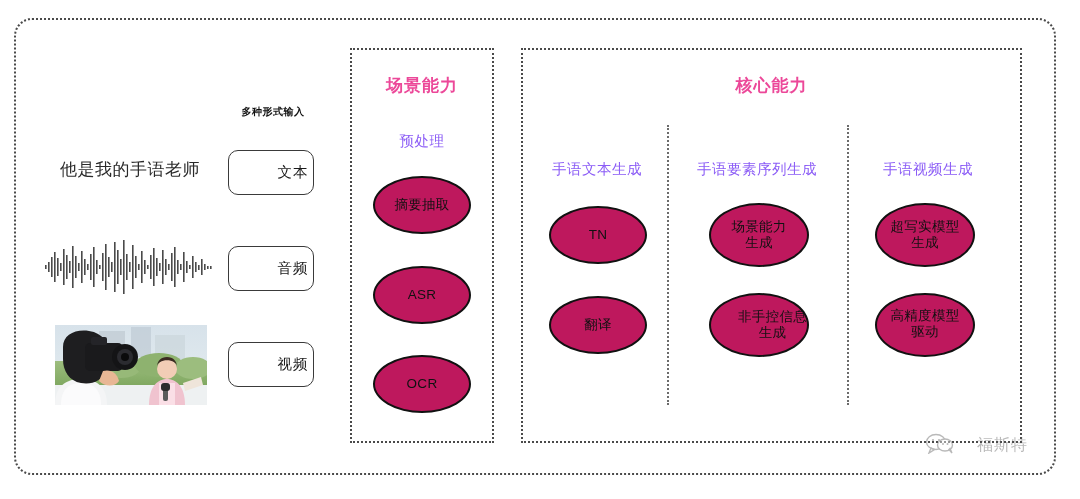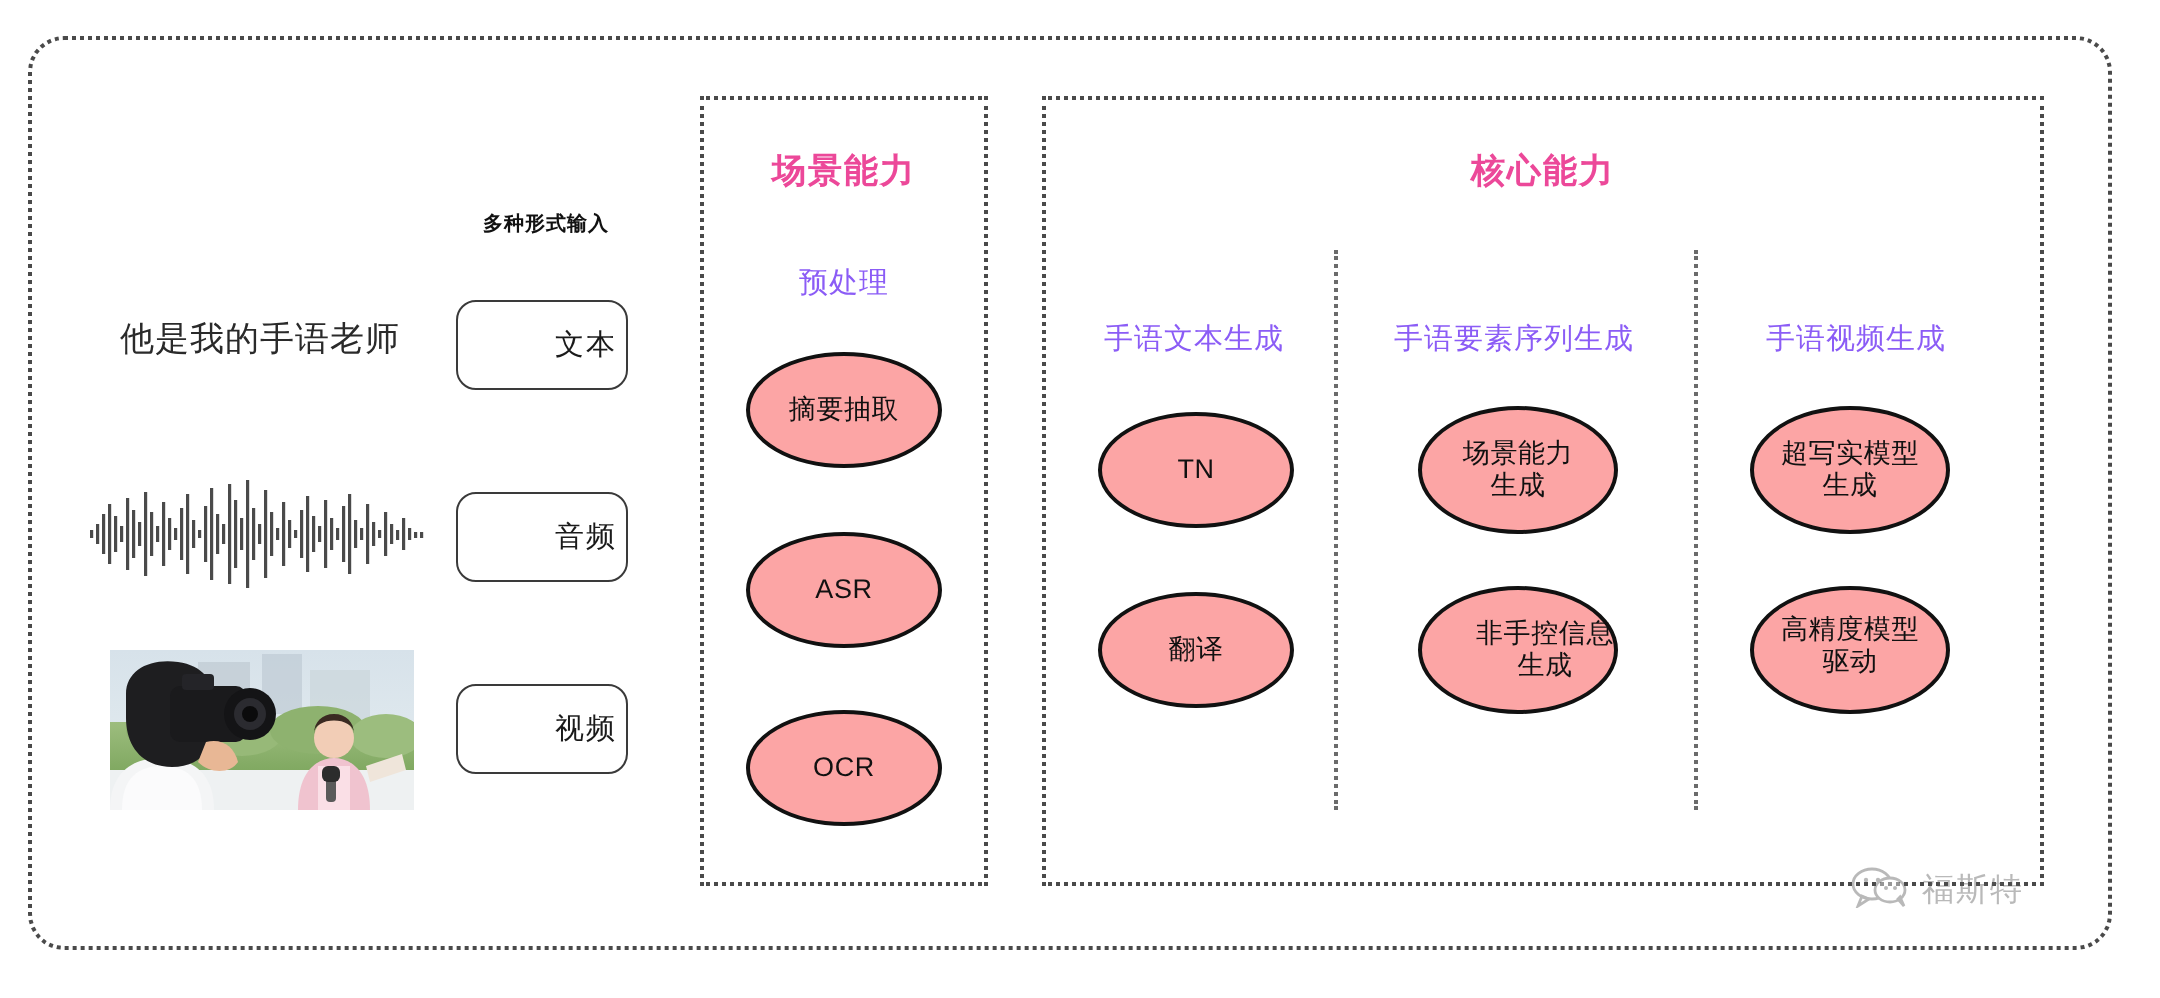--- a/index.html
+++ b/index.html
@@ -27,21 +27,21 @@
   .col-divider.d2{left:847px;}
 
   
   .sub-label{position:absolute;font-size:14.5px;color:#8b5cf6;text-align:center;
     white-space:nowrap;letter-spacing:.5px;}
 
   
   .ellipse{position:absolute;border:2.2px solid #111;border-radius:50%;
     display:flex;align-items:center;justify-content:center;text-align:center;
     font-size:13.5px;line-height:1.22;color:#111;box-sizing:border-box;
-    background:#fca5a5;white-space:pre-line;letter-spacing:.3px;}
+    background:#be185d;white-space:pre-line;letter-spacing:.3px;}
 
   
   .pill{position:absolute;width:86px;height:45px;border:1.6px solid #3a3a3a;
     border-radius:10px;display:flex;align-items:center;justify-content:center;
     font-size:14.5px;color:#1a1a1a;background:#fff;box-sizing:border-box;letter-spacing:1px;padding-left:44px;}
 
   
   .input-heading{position:absolute;left:218px;top:105px;width:110px;text-align:center;
     font-size:10px;font-weight:bold;color:#111;white-space:nowrap;letter-spacing:.5px;}
   .text-sample{position:absolute;left:40px;top:158px;width:180px;text-align:center;
@@ -50,21 +50,21 @@
   
   .waveform{position:absolute;left:45px;top:238px;width:168px;height:58px;}
 
   
   .video-thumb{position:absolute;left:55px;top:325px;width:152px;height:80px;
     overflow:hidden;background:#cfd8d4;}
   .video-thumb svg{display:block;}
 
   
   .watermark{position:absolute;left:925px;top:430px;height:30px;
-    display:flex;align-items:center;gap:6px;opacity:.42;}
+    display:flex;align-items:center;gap:22px;opacity:.42;}
   .watermark .wm-text{font-size:16px;color:#5a5a5a;letter-spacing:1px;
     font-family:"DejaVu Sans",sans-serif;}
 </style>
 </head>
 <body>
 
 <div class="outer-frame"></div>
 
 <div class="input-heading">多种形式输入</div>
 

